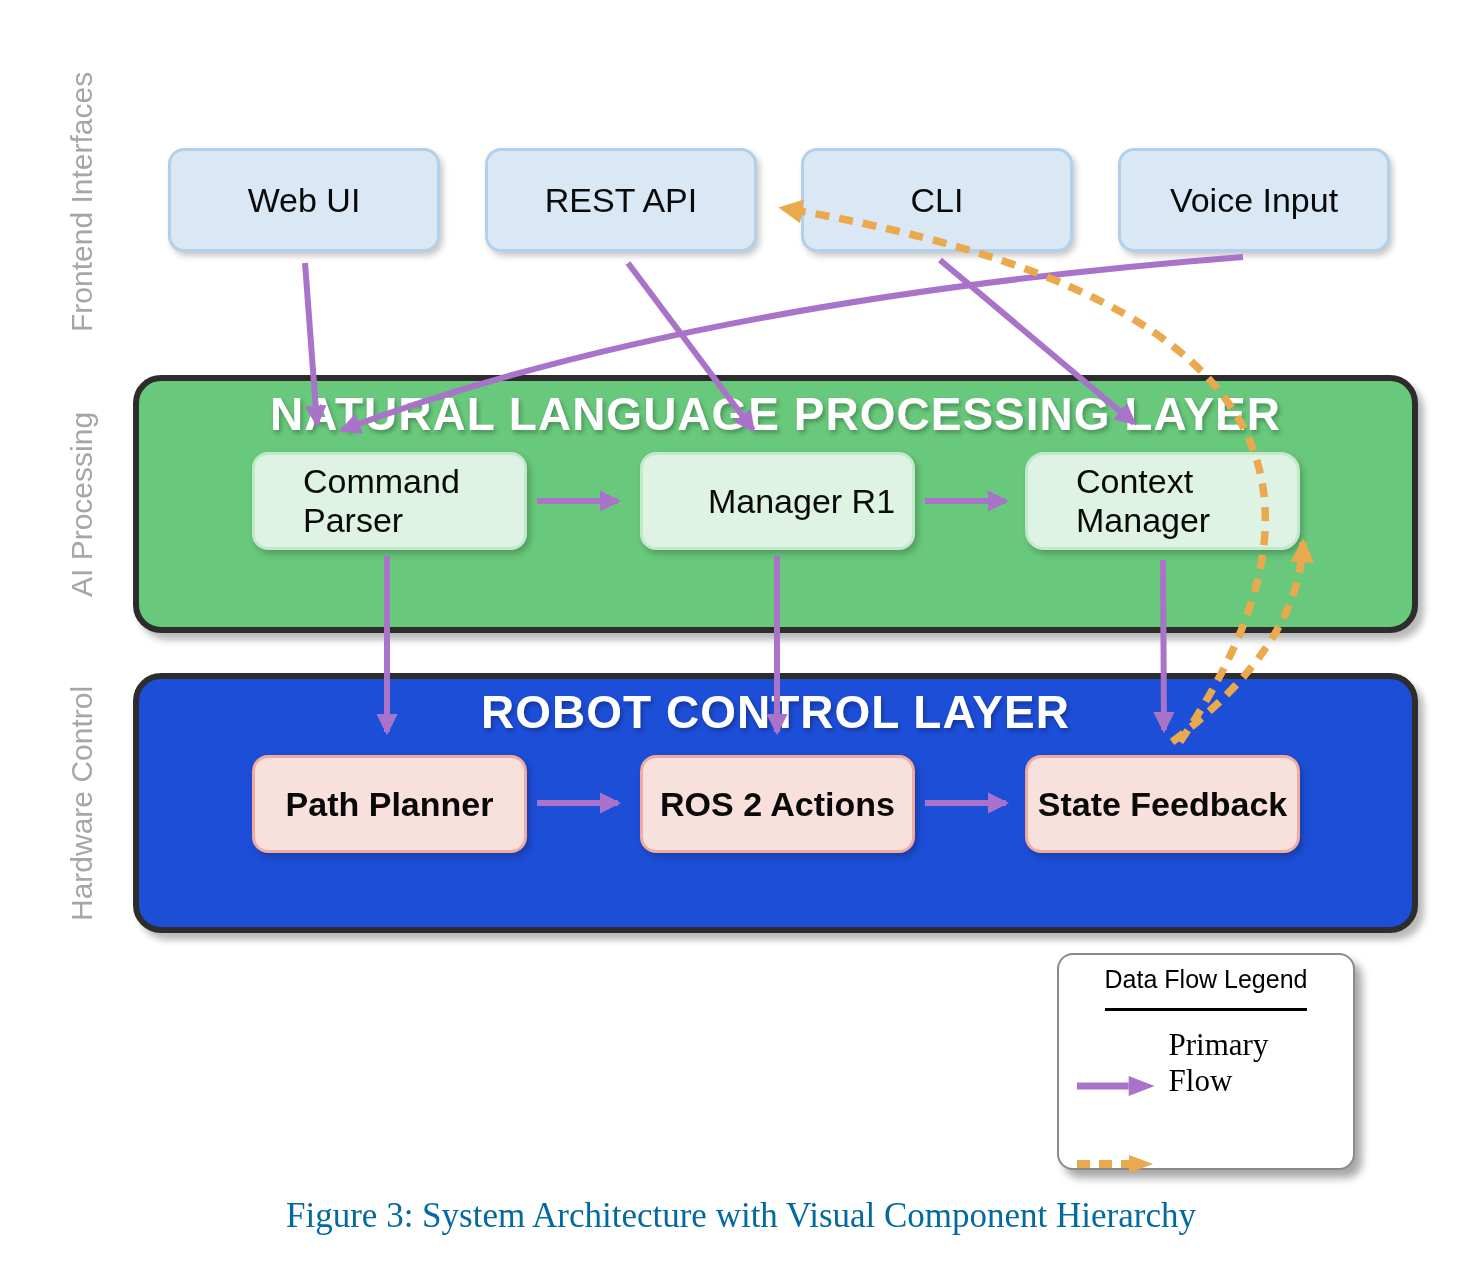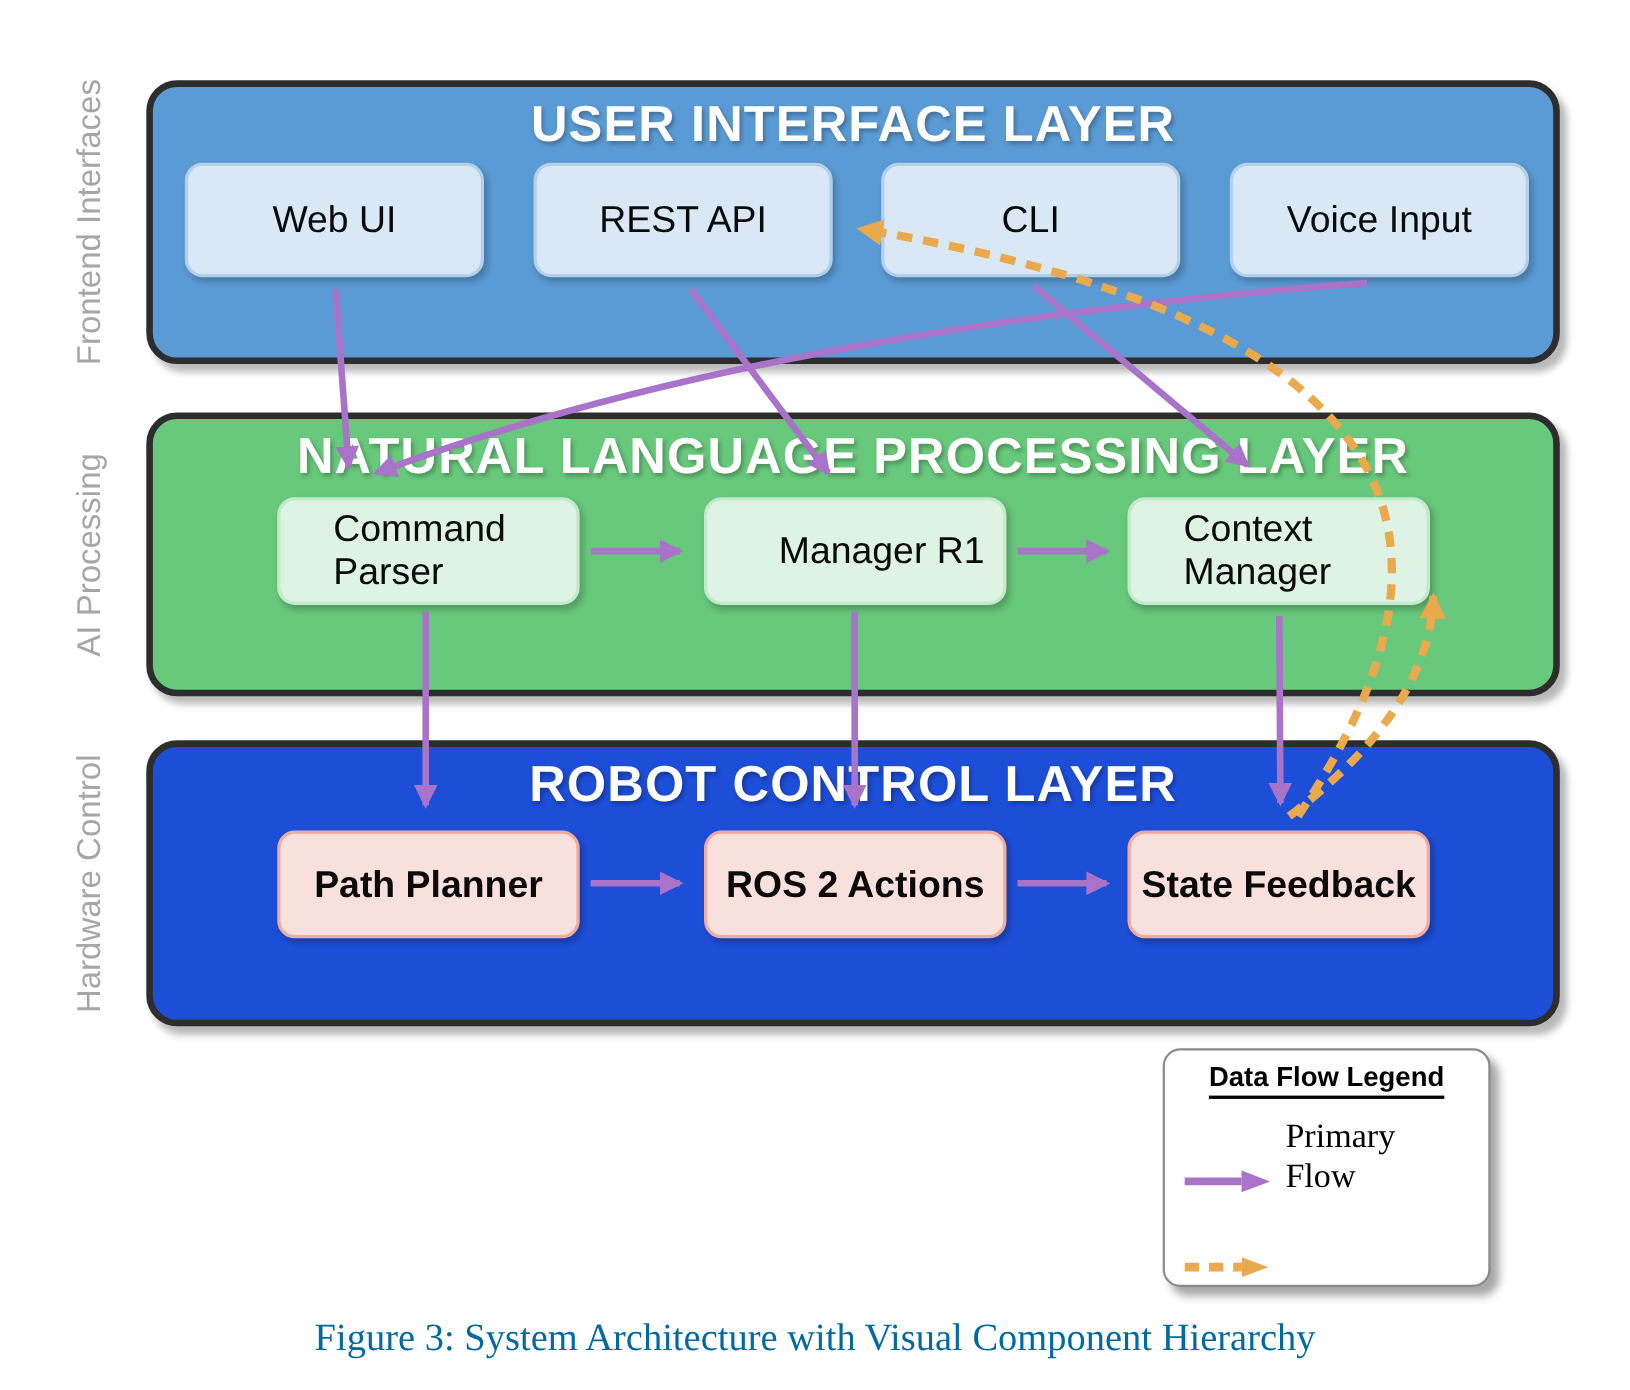--- a/index.html
+++ b/index.html
@@ -73,25 +73,25 @@
     background: #ffffff;
     border: 2px solid #8a8a8a;
     border-radius: 16px;
     box-shadow: 7px 8px 8px rgba(0,0,0,0.35);
     box-sizing: border-box;
     padding: 10px 14px;
   }
   .legend-title-wrap { text-align: center; }
   .legend-title {
     display: inline-block;
-    font-weight: bold;
+    font-weight: normal;
     font-size: 25px;
     color: #000;
     border-bottom: 3px solid #000;
-    padding-bottom: 2px;
+    padding-bottom: 14px;
   }
   .legend-row {
     display: flex;
     align-items: center;
     gap: 12px;
     font-family: "Liberation Serif", serif;
     font-size: 31px;
     color: #000;
   }
   .legend-row-primary  { margin-top: 16px; align-items: flex-end; }
@@ -105,42 +105,39 @@
     font-family: "Liberation Serif", serif;
     font-size: 35px;
     color: #0369a1;
   }
 </style>
 </head>
 <body>
 
 <div class="canvas">
 
-  <div class="layer layer-ui">
-    <div class="layer-title">USER INTERFACE LAYER</div>
-  </div>
   <div class="layer layer-nlp">
     <div class="layer-title">NATURAL LANGUAGE PROCESSING LAYER</div>
   </div>
   <div class="layer layer-robot">
     <div class="layer-title">ROBOT CONTROL LAYER</div>
   </div>
 
   <div class="side-label" style="top:73px;height:258px;">Frontend Interfaces</div>
   <div class="side-label" style="top:375px;height:258px;">AI Processing</div>
   <div class="side-label" style="top:673px;height:260px;">Hardware Control</div>
 
   <div class="node node-ui" style="left:168px;">Web UI</div>
   <div class="node node-ui" style="left:485px;">REST API</div>
   <div class="node node-ui" style="left:801px;">CLI</div>
   <div class="node node-ui" style="left:1118px;">Voice Input</div>
 
   <div class="node node-nlp" style="left:252px;">Command Parser</div>
   <div class="node node-nlp" style="left:640px;">Manager R1</div>
-  <div class="node node-nlp" style="left:1025px;">Context Manager</div>
+  <div class="node node-nlp" style="left:1025px;border-radius:19px;">Context Manager</div>
 
   <div class="node node-robot" style="left:252px;">Path Planner</div>
   <div class="node node-robot" style="left:640px;">ROS 2 Actions</div>
   <div class="node node-robot" style="left:1025px;">State Feedback</div>
 
   <svg class="arrows-overlay" width="1482" height="1264" viewBox="0 0 1482 1264">
     <defs>
       <marker id="ah-purple" viewBox="0 0 10 10" refX="8.5" refY="5" markerWidth="3.6" markerHeight="3.6" orient="auto" markerUnits="strokeWidth">
         <path d="M0,0 L10,5 L0,10 z" fill="#a873c8"></path>
       </marker>

